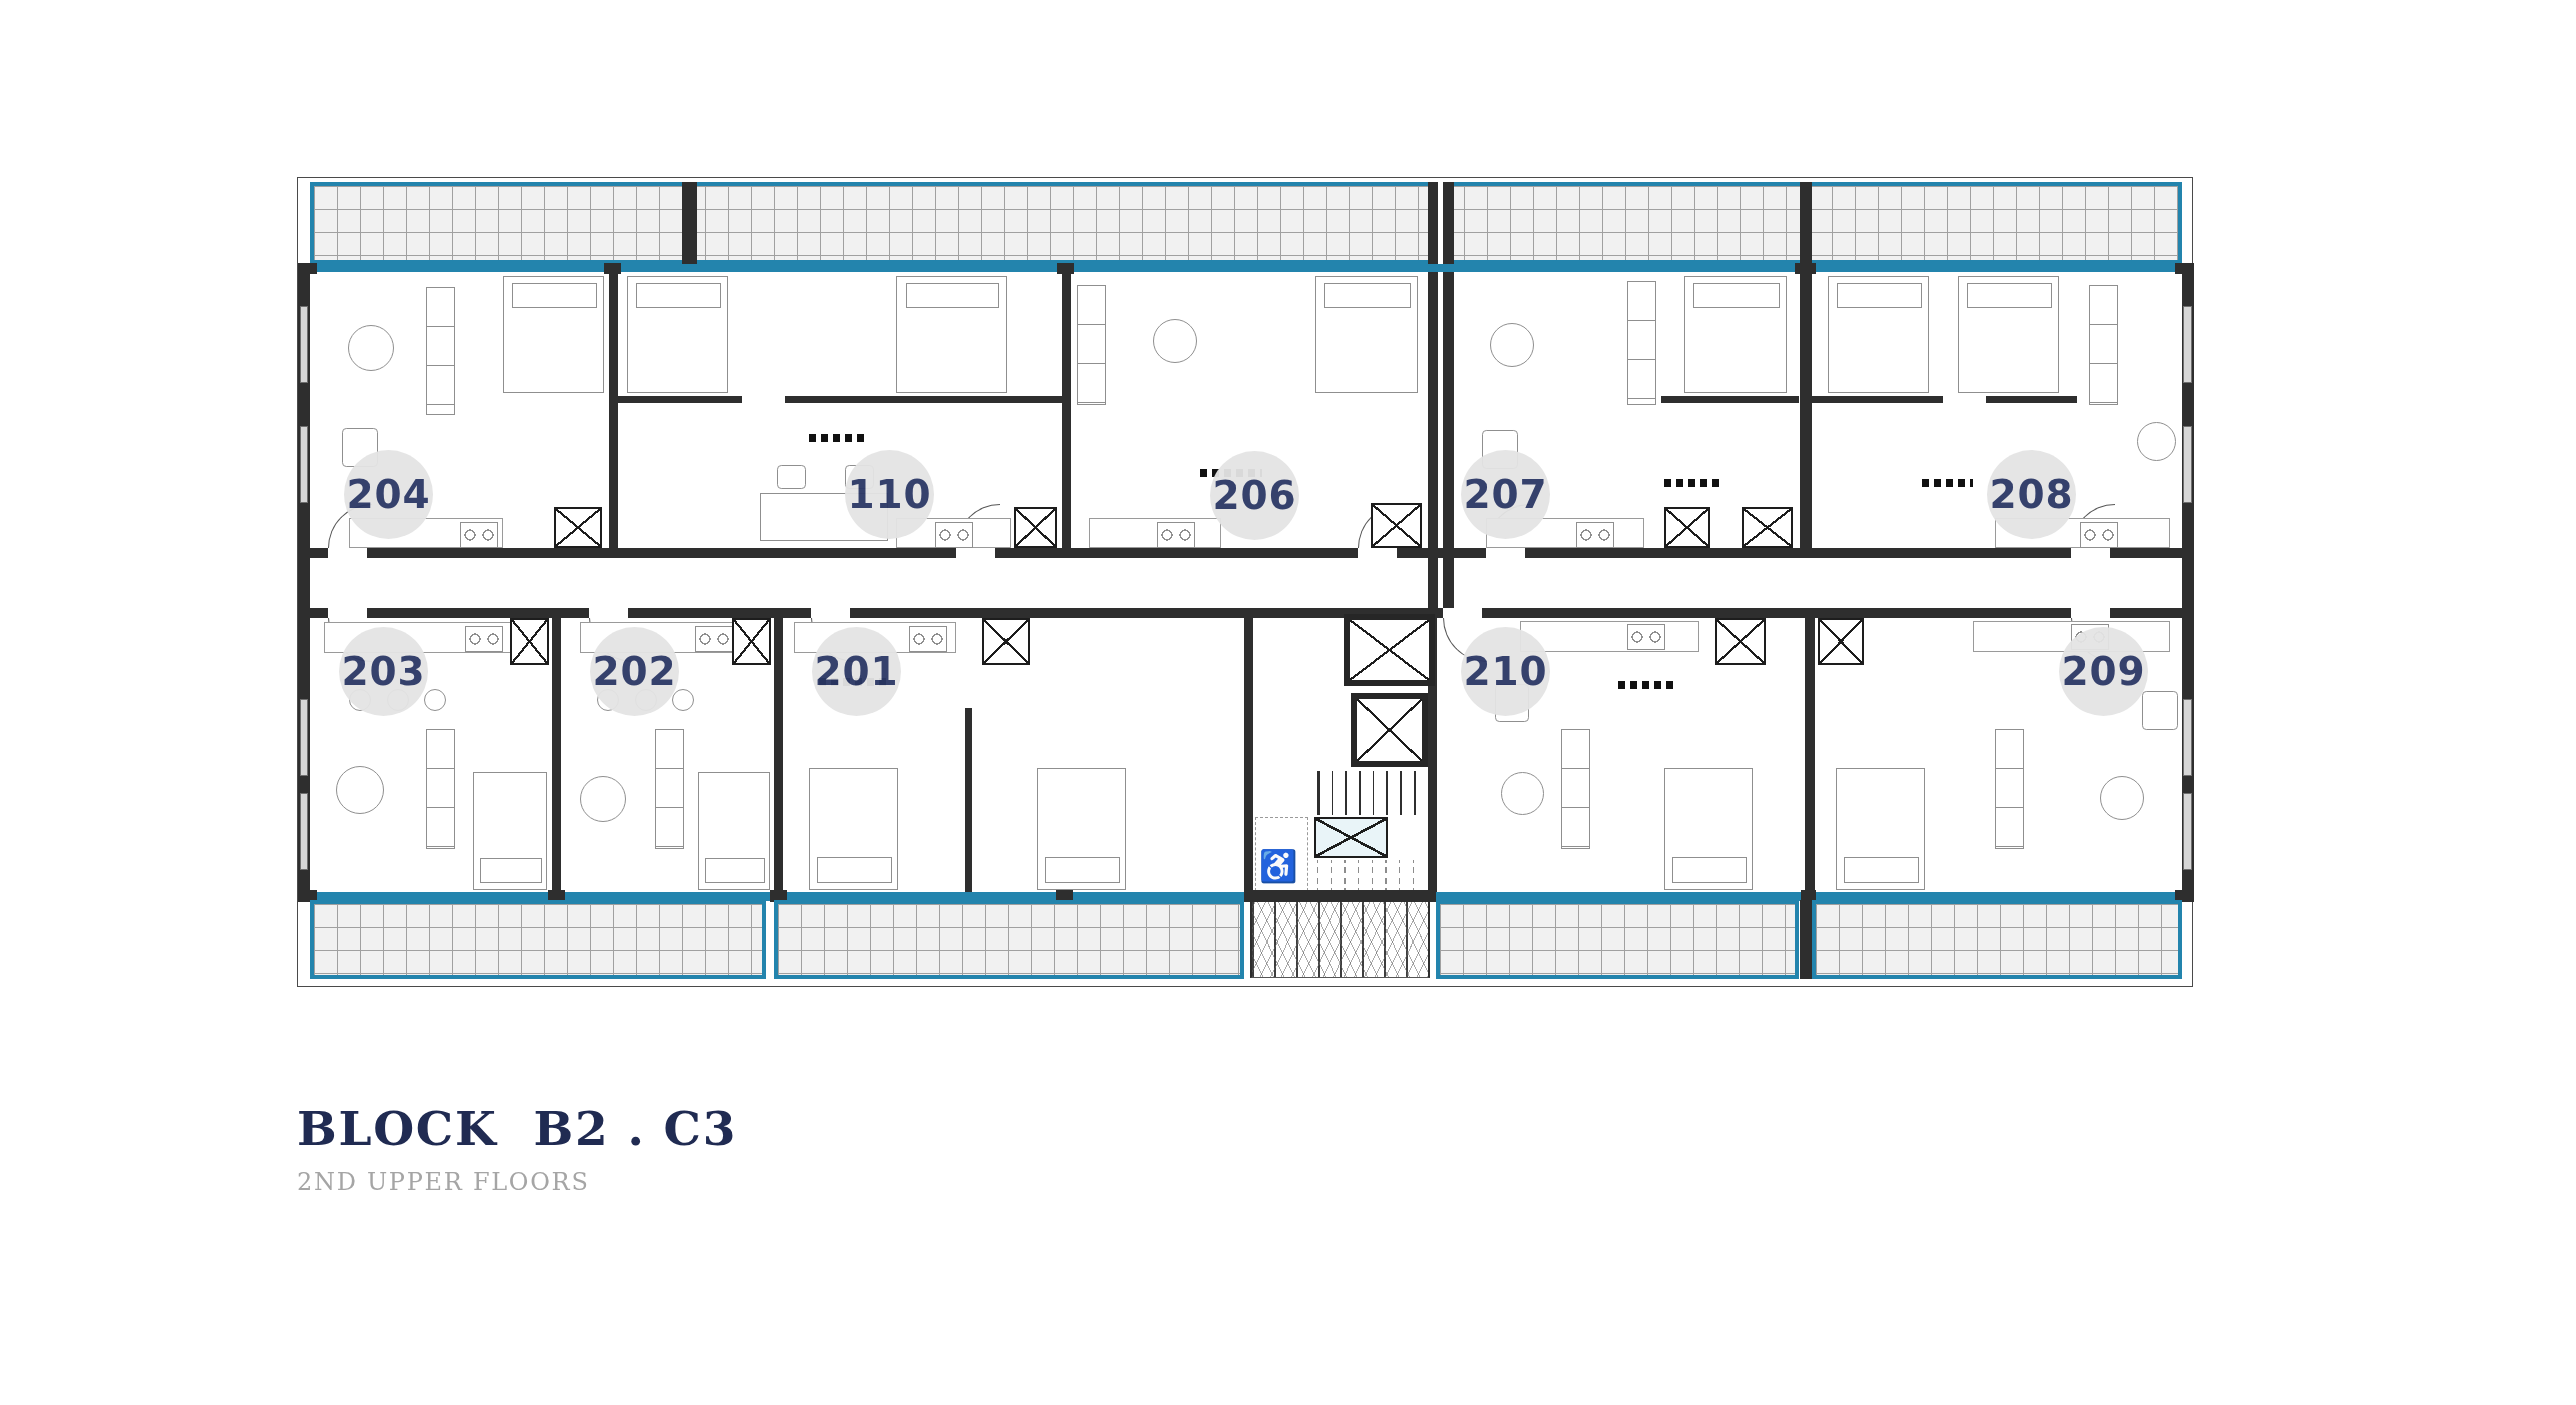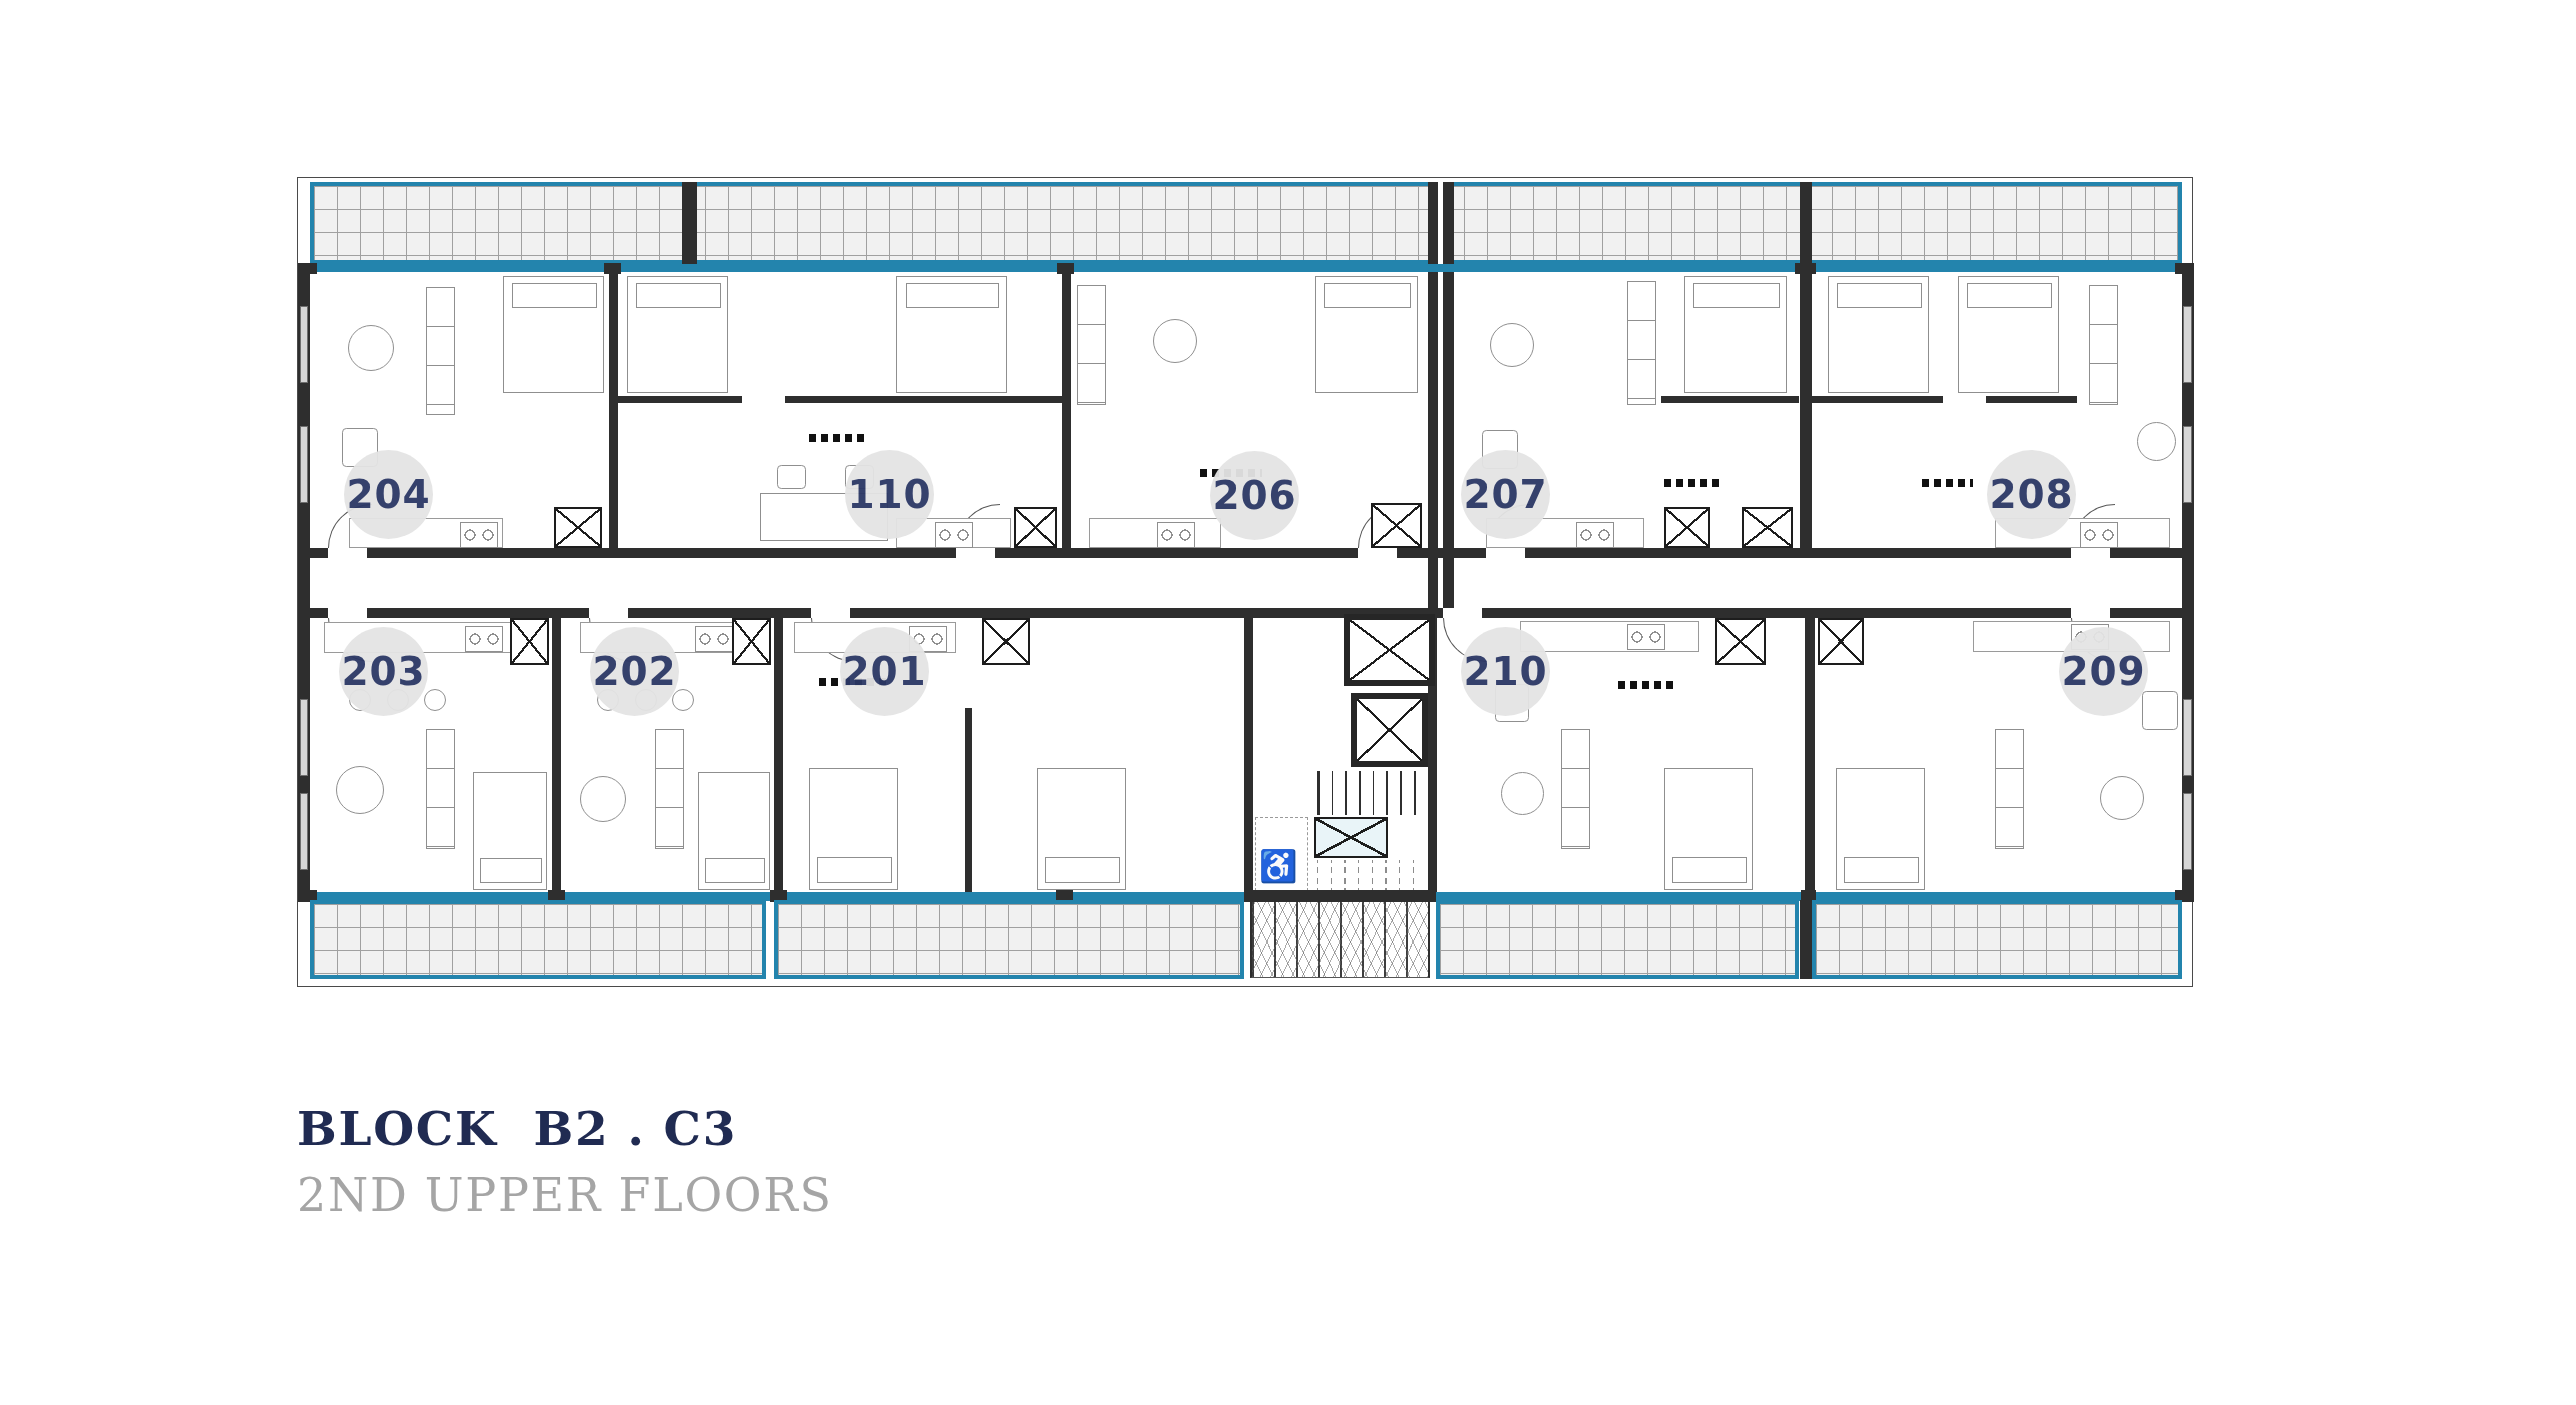--- a/index.html
+++ b/index.html
@@ -59,21 +59,21 @@
         border-bottom-left-radius:100%;width:44px;height:44px}
   .door.up{transform:scaleY(-1)}
   
   .unit{position:absolute;width:89px;height:89px;border-radius:50%;background:var(--circle);
         opacity:.95;display:flex;align-items:center;justify-content:center}
   .unit span{font-family:"DejaVu Sans",sans-serif;font-weight:bold;font-size:39px;color:var(--num);letter-spacing:0.9px}
   
   .caption{position:absolute;left:297px;top:1101px}
   .caption h1{margin:0;font-family:"DejaVu Serif",serif;font-weight:600;font-size:47px;
               color:var(--title);letter-spacing:1.7px;white-space:pre}
-  .caption h2{margin:12px 0 0 0;font-family:"DejaVu Serif",serif;font-weight:400;font-size:46px;
+  .caption h2{margin:12px 0 0 0;font-family:"DejaVu Serif",serif;font-weight:400;font-size:24px;
               color:var(--sub);letter-spacing:1.7px;white-space:pre}
 </style>
 </head>
 <body>
 
 <div class="plan">
 
   <div class="balc" style="left:12px;top:4.3px;width:1872px;height:82px"></div>
   <div class="wall" style="left:384px;top:4.3px;width:14.5px;height:82px"></div>
   <div class="joint" style="left:1130px;top:4.3px;width:26px;height:436px"></div>
@@ -266,21 +266,21 @@
       </div>
       <div class="unit" style="left: 1689px; top: 272px;">
         <span>208</span>
       </div>
       <div class="unit" style="left: 41px; top: 449px;">
         <span>203</span>
       </div>
       <div class="unit" style="left: 292px; top: 449px;">
         <span>202</span>
       </div>
-      <div class="unit" style="left: 542px; top: 449px;">
+      <div class="unit" style="left: 514px; top: 449px;">
         <span>201</span>
       </div>
       <div class="unit" style="left: 1163px; top: 449px;">
         <span>210</span>
       </div>
       <div class="unit" style="left: 1761px; top: 449px;">
         <span>209</span>
       </div>
     </div>
 </div>

